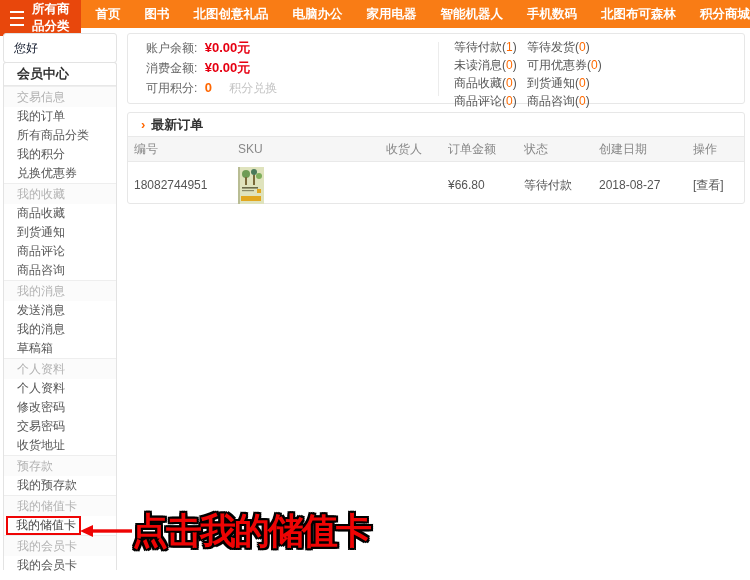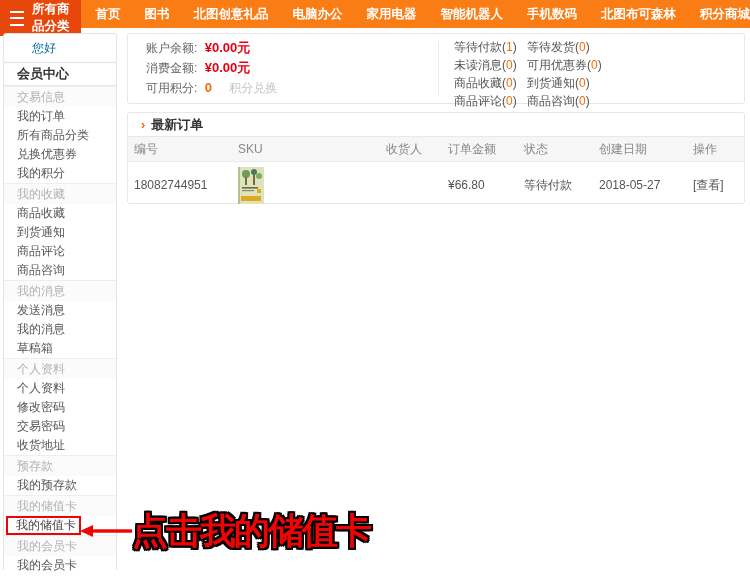--- a/index.html
+++ b/index.html
@@ -10,21 +10,21 @@
     font-size:12px;color:#555;
   }
   
   .topbar{position:absolute;left:0;top:0;width:750px;height:28px;background:#f97c15;display:flex;}
   .cat-btn{width:118px;height:36px;background:#e8470c;color:#fff;display:flex;align-items:center;gap:8px;padding-left:10px;box-sizing:border-box;font-weight:bold;font-size:12.5px;cursor:pointer;}
   .burger{width:14px;height:11px;border-top:2px solid #fff;border-bottom:2px solid #fff;position:relative;flex:0 0 auto;}
   .burger::after{content:"";position:absolute;left:0;top:4px;width:14px;height:2px;background:#fff;}
   .nav{display:flex;align-items:center;gap:24px;padding-left:15px;}
   .nav-item{color:#fff;font-weight:bold;font-size:12.5px;line-height:28px;cursor:pointer;white-space:nowrap;}
   
-  .greet-box{position:absolute;left:3px;top:33px;width:114px;height:30px;box-sizing:border-box;border:1px solid #e3e3e3;border-radius:3px;background:#fff;line-height:28px;padding-left:28px;color:#0369a1;}
+  .greet-box{position:absolute;left:3px;top:33px;width:114px;height:30px;box-sizing:border-box;border:1px solid #e3e3e3;border-radius:3px;background:#fff;line-height:28px;padding-left:10px;color:#0f172a;}
   .member-box{position:absolute;left:3px;top:62px;width:114px;height:508px;box-sizing:border-box;border:1px solid #e3e3e3;border-radius:3px 3px 0 0;border-bottom:none;background:#fff;}
   .member-title{height:22px;line-height:22px;padding-left:13px;font-size:13px;font-weight:bold;color:#333;border-bottom:1px solid #e8e8e8;}
   .side-section{border-top:1px solid #eee;}
   .side-section:first-of-type{border-top:none;}
   .side-head{height:20px;line-height:20px;padding-left:13px;color:#b2b2b2;background:#fbfbfb;}
   .side-item{height:19px;line-height:19px;padding-left:13px;color:#555;cursor:pointer;}
   .side-item.hl-row{padding-left:0;}
   .hl-box{display:inline-block;border:2px solid #ee0404;line-height:15px;padding:0 3px 0 8px;margin-left:2px;color:#444;}
   
   .panel{position:absolute;background:#fff;border:1px solid #e7e7e7;border-radius:3px;box-sizing:border-box;}
@@ -87,22 +87,22 @@
   <span>您好</span>
 </div>
 
 <div class="member-box">
   <div class="member-title">会员中心</div>
 
   <div class="side-section">
     <div class="side-head">交易信息</div>
     <div class="side-item">我的订单</div>
     <div class="side-item">所有商品分类</div>
+    <div class="side-item">我的积分</div>
     <div class="side-item">兑换优惠券</div>
-    <div class="side-item">我的积分</div>
   </div>
 
   <div class="side-section">
     <div class="side-head">我的收藏</div>
     <div class="side-item">商品收藏</div>
     <div class="side-item">到货通知</div>
     <div class="side-item">商品评论</div>
     <div class="side-item">商品咨询</div>
   </div>
 
@@ -229,21 +229,21 @@
               <rect x="4" y="20" width="16" height="1.6" fill="#6b6b4a"></rect>
               <rect x="4" y="23" width="12" height="1.2" fill="#8a8a66"></rect>
               <rect x="19" y="22" width="4" height="4" fill="#e2a81f"></rect>
               <rect x="3" y="29" width="20" height="5" fill="#e2a81f"></rect>
             </svg>
           </span>
         </td>
         <td></td>
         <td>¥66.80</td>
         <td>等待付款</td>
-        <td>2018-05-27</td>
+        <td>2018-08-27</td>
         <td class="order-action">[查看]</td>
       </tr>
     </tbody>
   </table>
 </div>
 
 <div class="anno-arrow">
   <svg width="52" height="16" viewBox="0 0 52 16">
     <polygon points="0,8 13,2 13,14" fill="#ee0404"></polygon>
     <rect x="11" y="6.3" width="41" height="3.4" fill="#ee0404"></rect>

